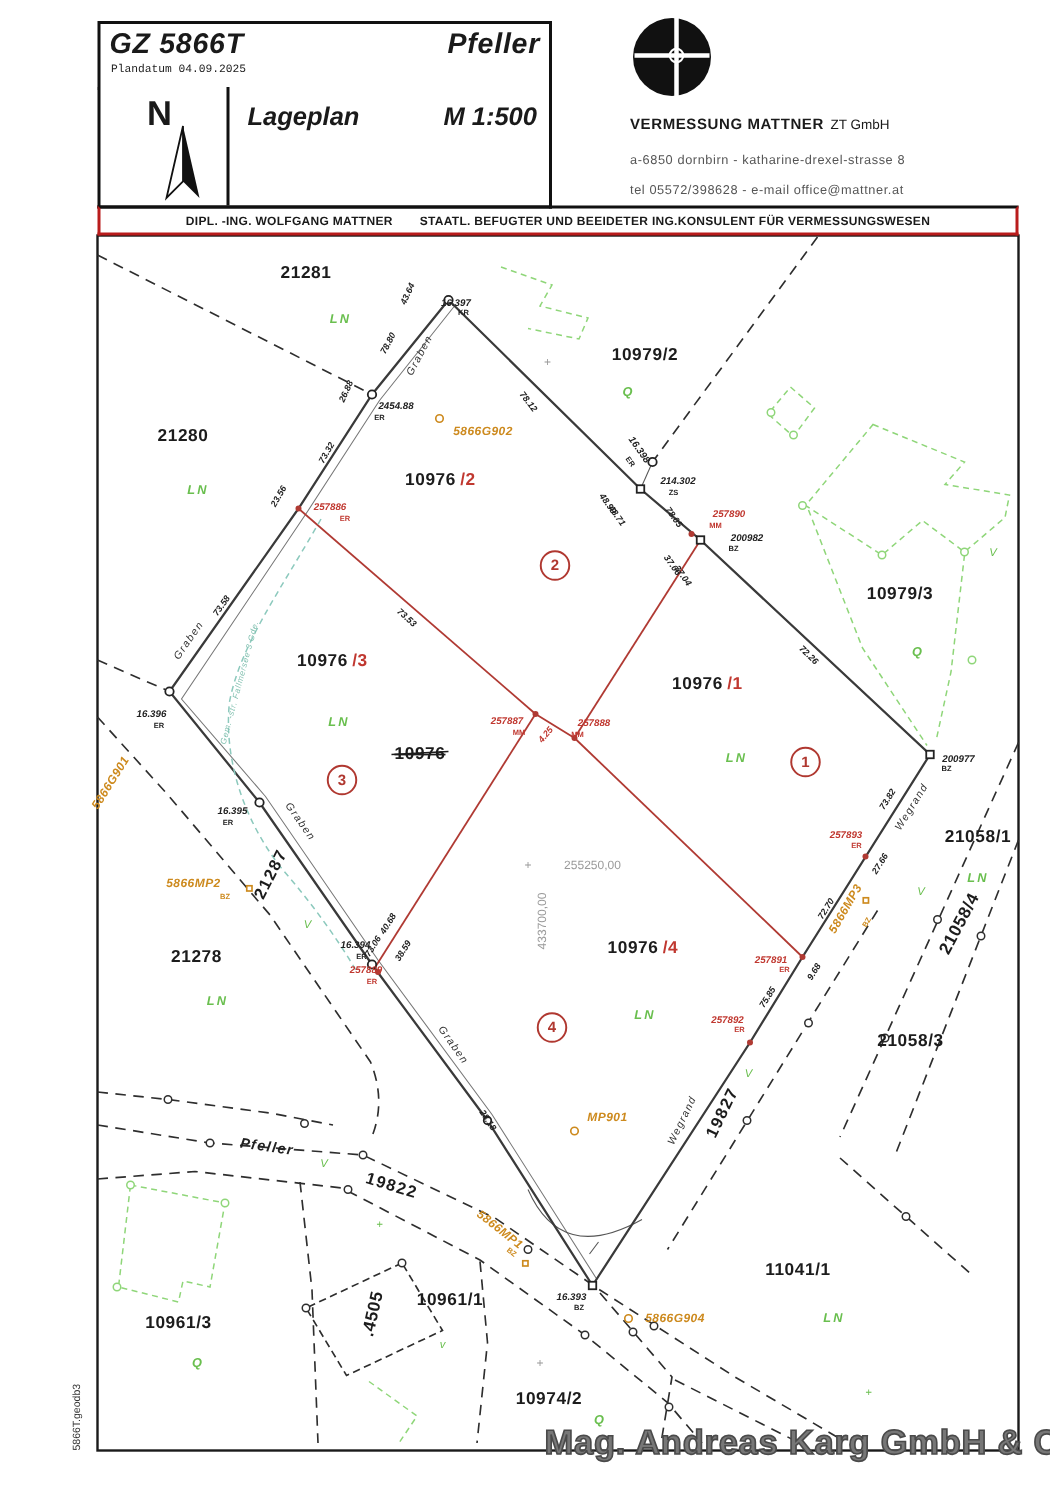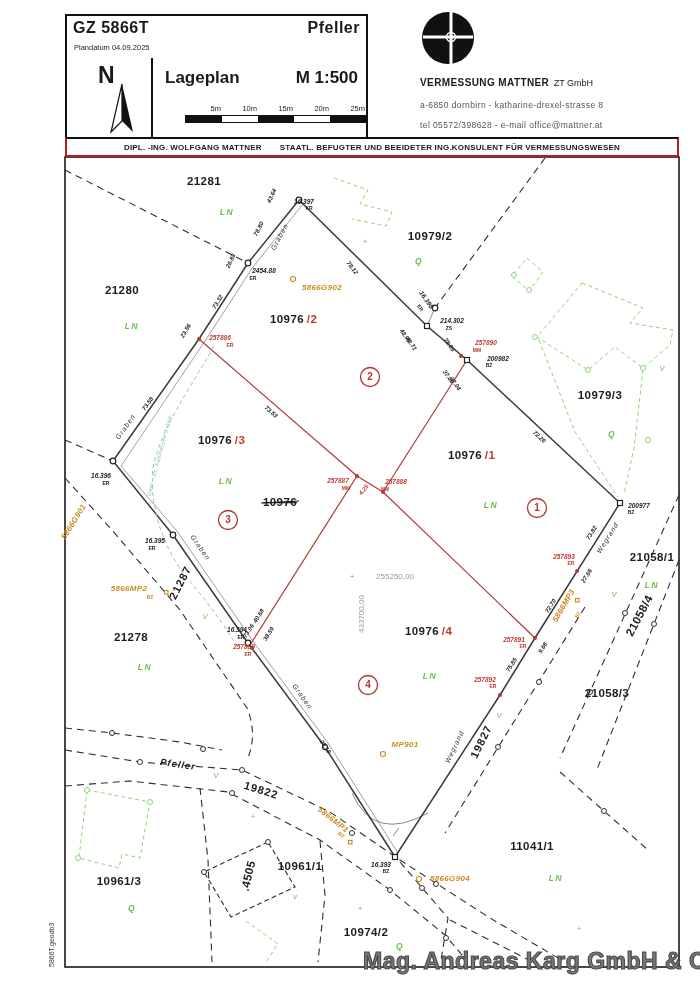--- a/index.html
+++ b/index.html
@@ -1,23 +1,23 @@
 <!DOCTYPE html>
 <html><head>
 <meta charset="utf-8">
 <style>
   html,body{margin:0;padding:0;}
   body{width:700px;height:991px;background:#ffffff;position:relative;overflow:hidden;
        font-family:"Liberation Sans", sans-serif;color:#1a1a1a;}
   .abs{position:absolute;box-sizing:border-box;}
   
   .hbox{border:2px solid #111;background:#fff;}
-  .gz{font-size:16px;font-weight:bold;letter-spacing:.5px;}
-  .small7{font-size:7.5px;color:#222;}
-  .big16{font-size:16px;font-weight:bold;}
+  .gz{font-size:19px;font-weight:bold;letter-spacing:.5px;font-style:italic;}
+  .small7{font-size:7.5px;color:#222;font-family:Liberation Mono, monospace;}
+  .big16{font-size:16px;font-weight:bold;font-style:italic;}
   .nletter{font-size:23px;font-weight:bold;}
   
   .ticklbls{display:flex;}
   .ticklbls span{width:36px;text-align:right;font-size:7.5px;color:#222;}
   .sbar{display:flex;height:6px;border:1px solid #111;width:180px;margin-top:2px;}
   .sbar div{width:36px;height:100%;}
   .sb-b{background:#111;} .sb-w{background:#fff;}
   
   .cred{border:2px solid #b91c1c;border-top:2px solid #111;display:flex;align-items:center;
         justify-content:center;font-size:8px;font-weight:bold;letter-spacing:.2px;gap:18px;}
@@ -341,36 +341,20 @@
 <div class="abs hbox" style="left:65px;top:58px;width:303px;height:81px;border-top:0;">
   <div class="abs" style="left:0;top:0;width:86px;height:100%;border-right:2px solid #111;">
     <div class="abs nletter" style="left:31px;top:4px;">N</div>
     <svg class="abs" style="left:18px;top:22px;" width="56" height="56" viewBox="0 0 56 56">
       <polygon points="37,4 48,52 37,41" fill="#111"></polygon>
       <polygon points="37,4 26,52 37,41" fill="#fff" stroke="#111" stroke-width="1.2"></polygon>
     </svg>
   </div>
   <div class="abs big16" style="left:98px;top:10px;font-size:17px;">Lageplan</div>
   <div class="abs big16" style="right:8px;top:10px;font-size:17px;">M 1:500</div>
-  <div class="abs" style="left:118px;top:46px;">
-    <div class="ticklbls">
-      <span>5m</span>
-      <span>10m</span>
-      <span>15m</span>
-      <span>20m</span>
-      <span>25m</span>
-    </div>
-    <div class="sbar">
-      <div class="sb-b"></div>
-        <div class="sb-w"></div>
-        <div class="sb-b"></div>
-        <div class="sb-w"></div>
-        <div class="sb-b"></div>
-    </div>
-  </div>
 </div>
 
 <div class="abs cred" style="left:65px;top:137px;width:614px;height:20px;">
   <span>DIPL. -ING. WOLFGANG MATTNER</span>
   <span>STAATL. BEFUGTER UND BEEIDETER ING.KONSULENT FÜR VERMESSUNGSWESEN</span>
 </div>
 
 <div class="abs comp" style="left:420px;top:10px;width:248px;">
   <svg width="56" height="56" viewBox="0 0 56 56" style="margin-right:18px;">
     <circle cx="28" cy="28" r="26" fill="#111"></circle>

